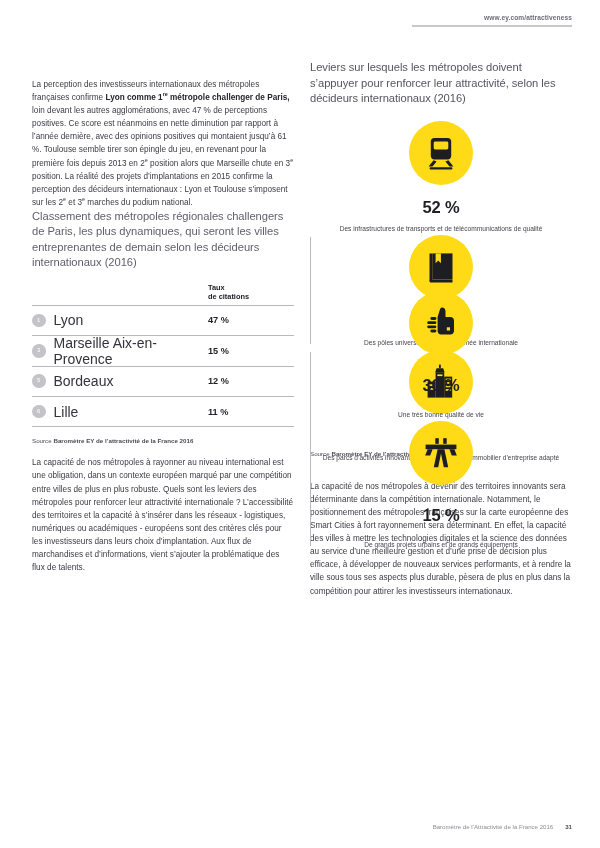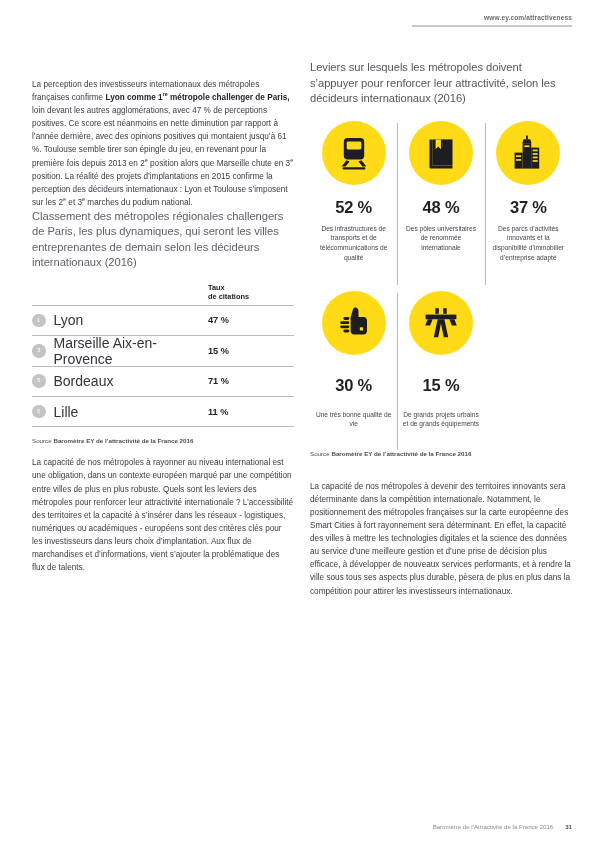--- a/index.html
+++ b/index.html
@@ -76,21 +76,21 @@
     font-size: 14px; color: #33333c;
   }
   .rank-value {
     width: 86px; flex: 0 0 auto;
     font-size: 9.2px; font-weight: 700; color: #1f1f27;
   }
   .rank-bottom { border-top: 1.1px solid #b9b9bf; }
 
   
   .info-grid { margin-top: 12px; }
-  .info-row { display: flex; }
+  .info-row { display: flex; flex-direction: column; }
   .info-row.row1 { height: 170px; }
   .info-row.row2 { height: 165px; }
   .info-cell {
     flex: 1 1 0; display: flex; flex-direction: column;
     align-items: center; padding: 0 5px;
     position: relative;
   }
   .info-cell + .info-cell::before {
     content: ""; position: absolute; left: 0; top: 4px; bottom: 4px;
     width: 1px; background: #b9b9bf;
@@ -151,21 +151,21 @@
         <div class="rank-value">47 %</div>
       </div>
       <div class="rank-row">
         <div class="rank-badge">3</div>
         <div class="rank-city">Marseille Aix-en-Provence</div>
         <div class="rank-value">15 %</div>
       </div>
       <div class="rank-row">
         <div class="rank-badge">5</div>
         <div class="rank-city">Bordeaux</div>
-        <div class="rank-value">71 %</div>
+        <div class="rank-value">12 %</div>
       </div>
       <div class="rank-row">
         <div class="rank-badge">6</div>
         <div class="rank-city">Lille</div>
         <div class="rank-value">11 %</div>
       </div>
       <div class="rank-bottom"></div>
     </div>
 
     <div class="source" style="margin-top:10px;"><span>Source </span><b>Baromètre EY de l’attractivité de la France 2016</b></div>

